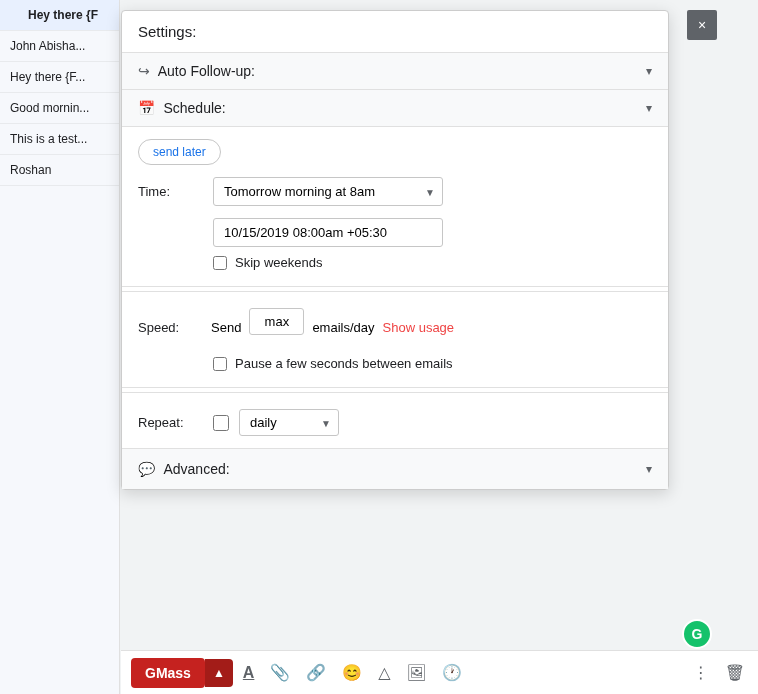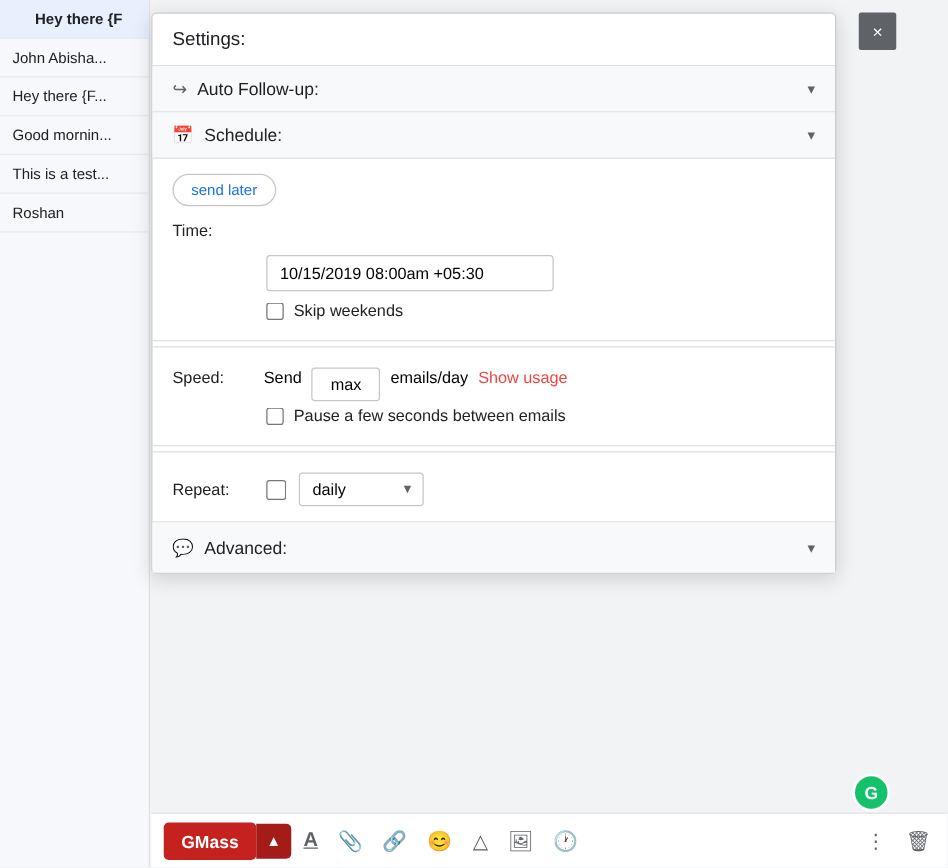--- a/index.html
+++ b/index.html
@@ -214,23 +214,23 @@
     }
 
     
     .speed-section {
       padding: 12px 16px;
       border-bottom: 1px solid #e0e0e0;
     }
 
     .speed-row {
       display: flex;
-      align-items: flex-start;
+      align-items: flex-end;
       gap: 8px;
-      margin-bottom: 4px;
+      margin-bottom: 21px;
     }
 
     .speed-input {
       border: 1px solid #c6c6c6;
       border-radius: 3px;
       padding: 5px 8px;
       font-size: 13px;
       width: 55px;
       text-align: center;
     }
@@ -426,20 +426,27 @@
       </div>
       <span class="chevron">▾</span>
     </div>
 
     <div class="schedule-content">
       <button class="send-later-btn">send later</button>
 
       
       <div class="form-row">
         <span class="form-label">Time:</span>
+        <div class="select-wrapper">
+          <select class="time-select">
+            <option>Tomorrow morning at 8am</option>
+            <option>Tomorrow afternoon at 12pm</option>
+            <option>Custom...</option>
+          </select>
+        </div>
       </div>
 
       
       <input type="text" class="datetime-input" value="10/15/2019 08:00am +05:30" style="">
 
       
       <div class="checkbox-row">
         <input type="checkbox" id="skipWeekends" style="">
         <label for="skipWeekends" class="checkbox-label">Skip weekends</label>
       </div>

